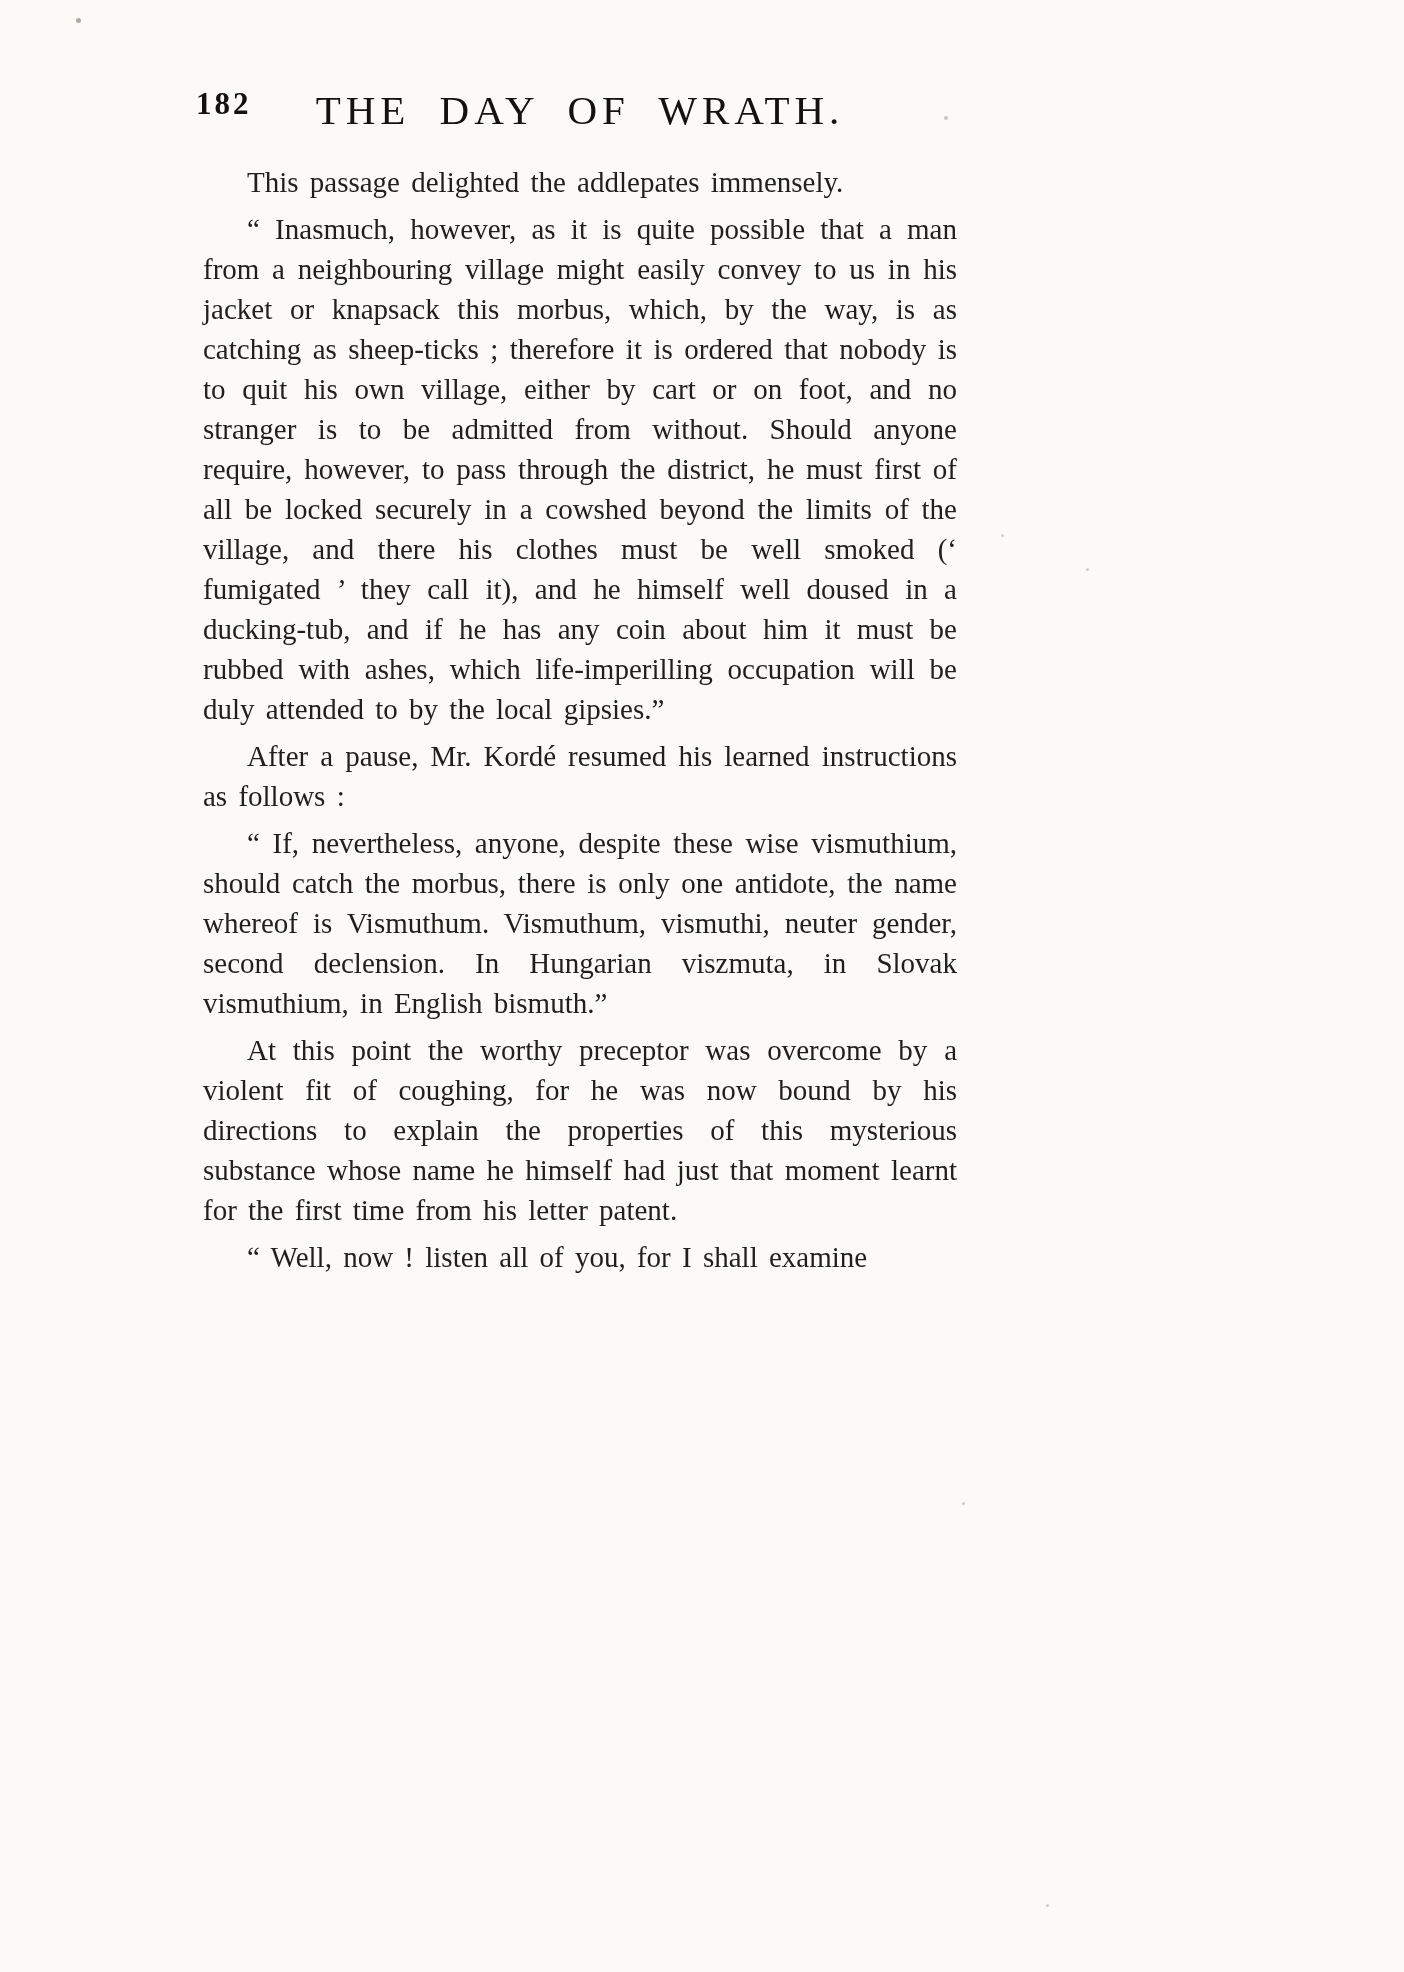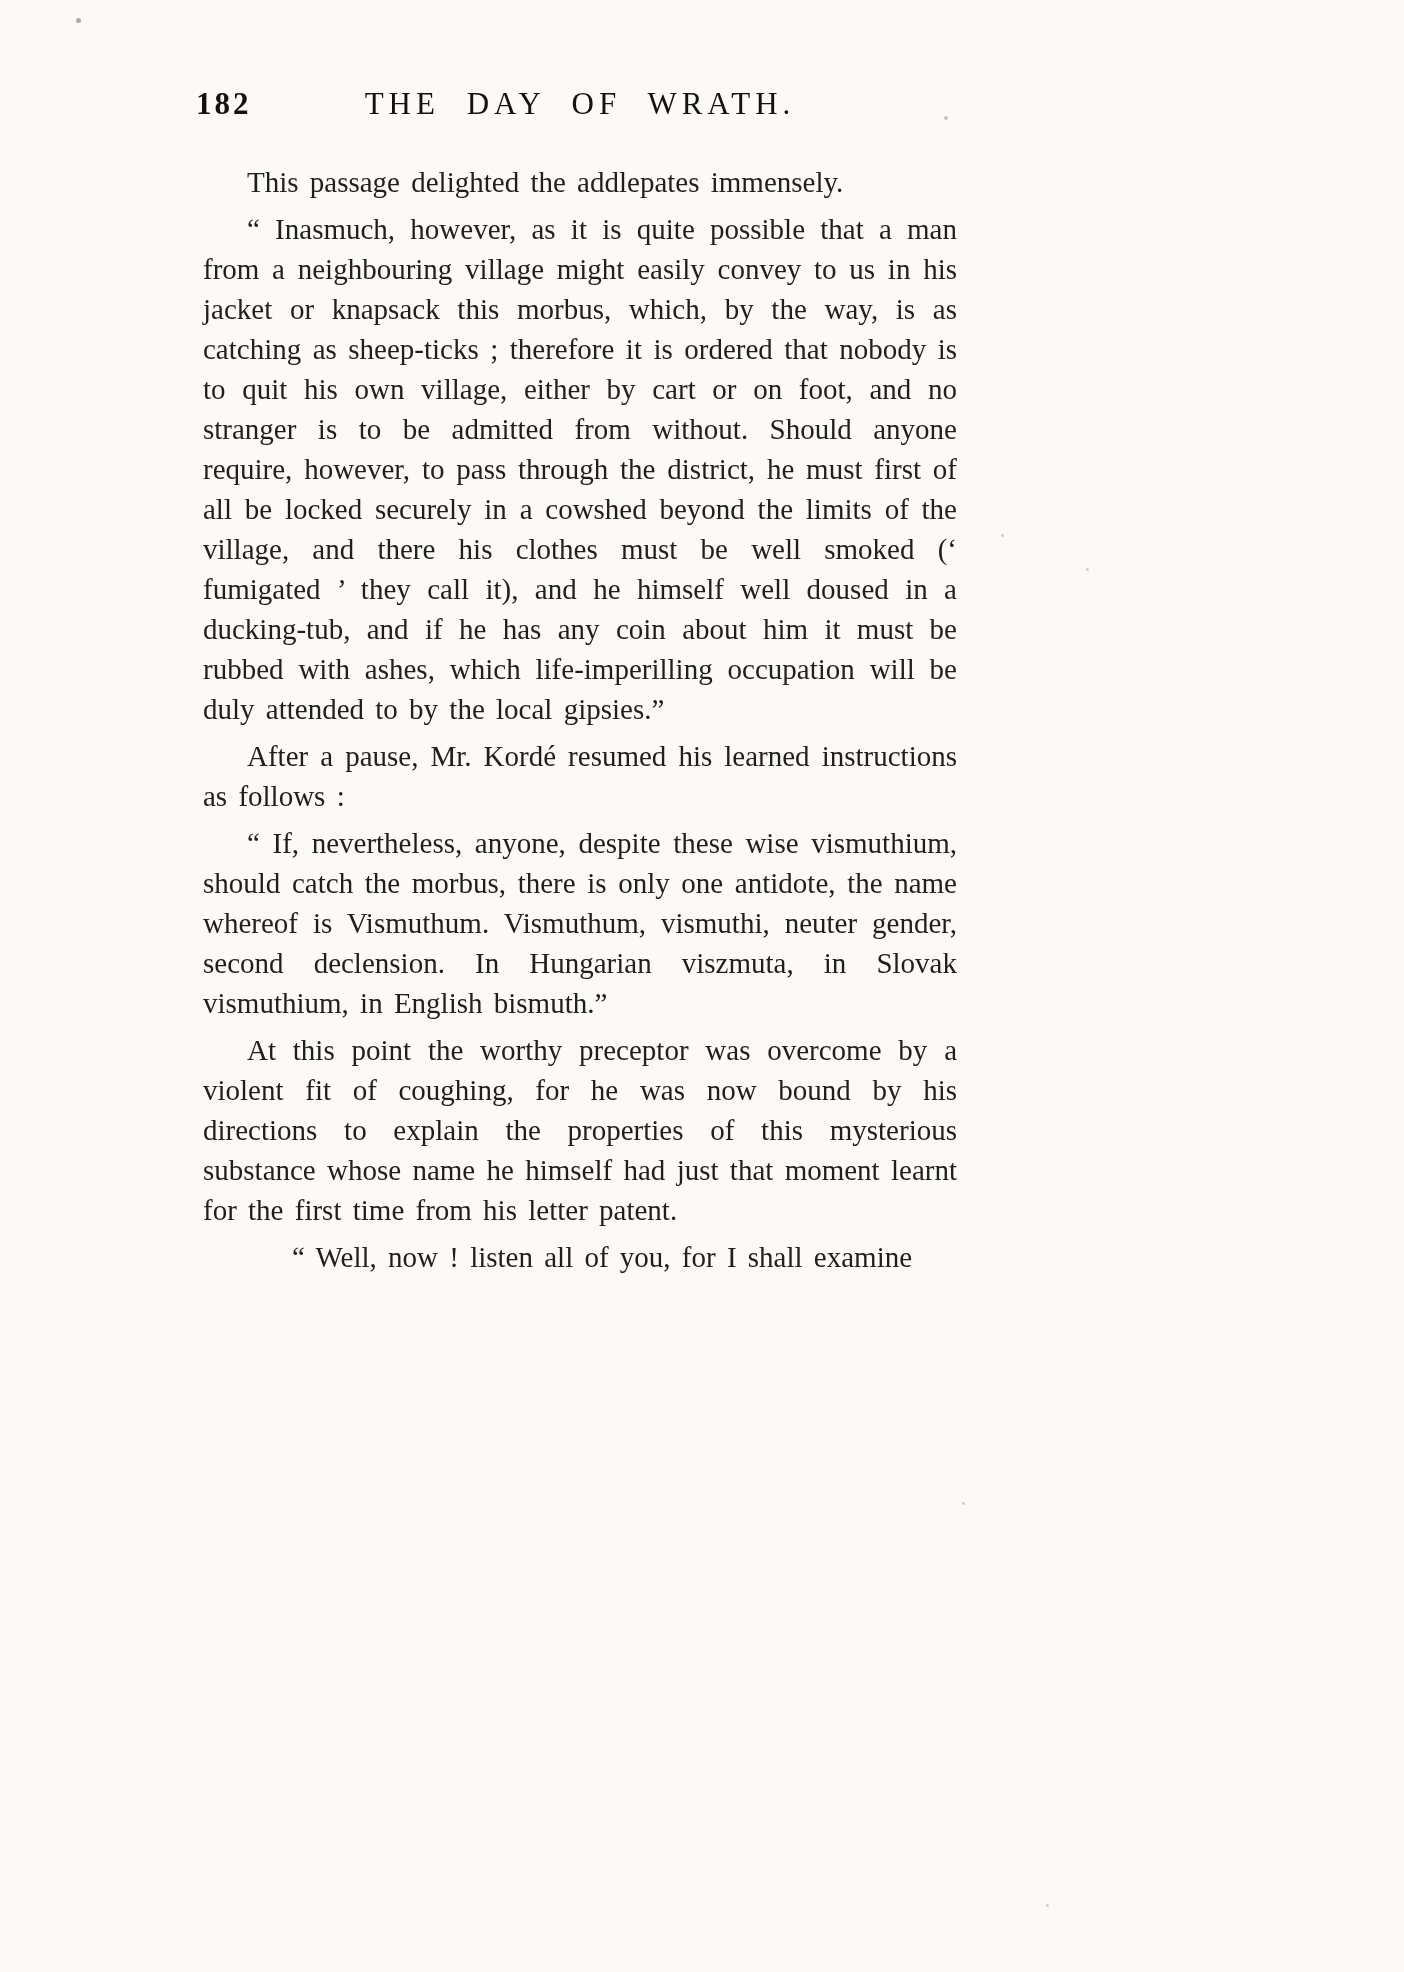--- a/index.html
+++ b/index.html
@@ -39,36 +39,36 @@
     font-size: 31px;
     font-weight: bold;
     letter-spacing: 3px;
     color: #14120f;
   }
   .header-title {
     position: absolute;
     left: 50%;
     top: 0;
     transform: translateX(-50%);
-    font-size: 31px;
+    font-size: 41px;
     letter-spacing: 5px;
     word-spacing: 14px;
     white-space: nowrap;
     color: #14120f;
   }
   .page-body p {
     margin: 7px;
     font-size: 29px;
     line-height: 40px;
     text-align: justify;
     text-indent: 44px;
     word-spacing: 4px;
   }
   .page-body p:last-child {
-    text-align: center;
+    text-align: left;
   }
   .italic {
   }
 </style>
 </head>
 <body>
 
 <span class="scan-speck" style="left:76px;top:18px;width:5px;height:5px;"></span>
 <span class="scan-speck" style="left:944px;top:116px;width:4px;height:4px;opacity:.35;"></span>
 <span class="scan-speck" style="left:1001px;top:534px;width:3px;height:3px;opacity:.3;"></span>

